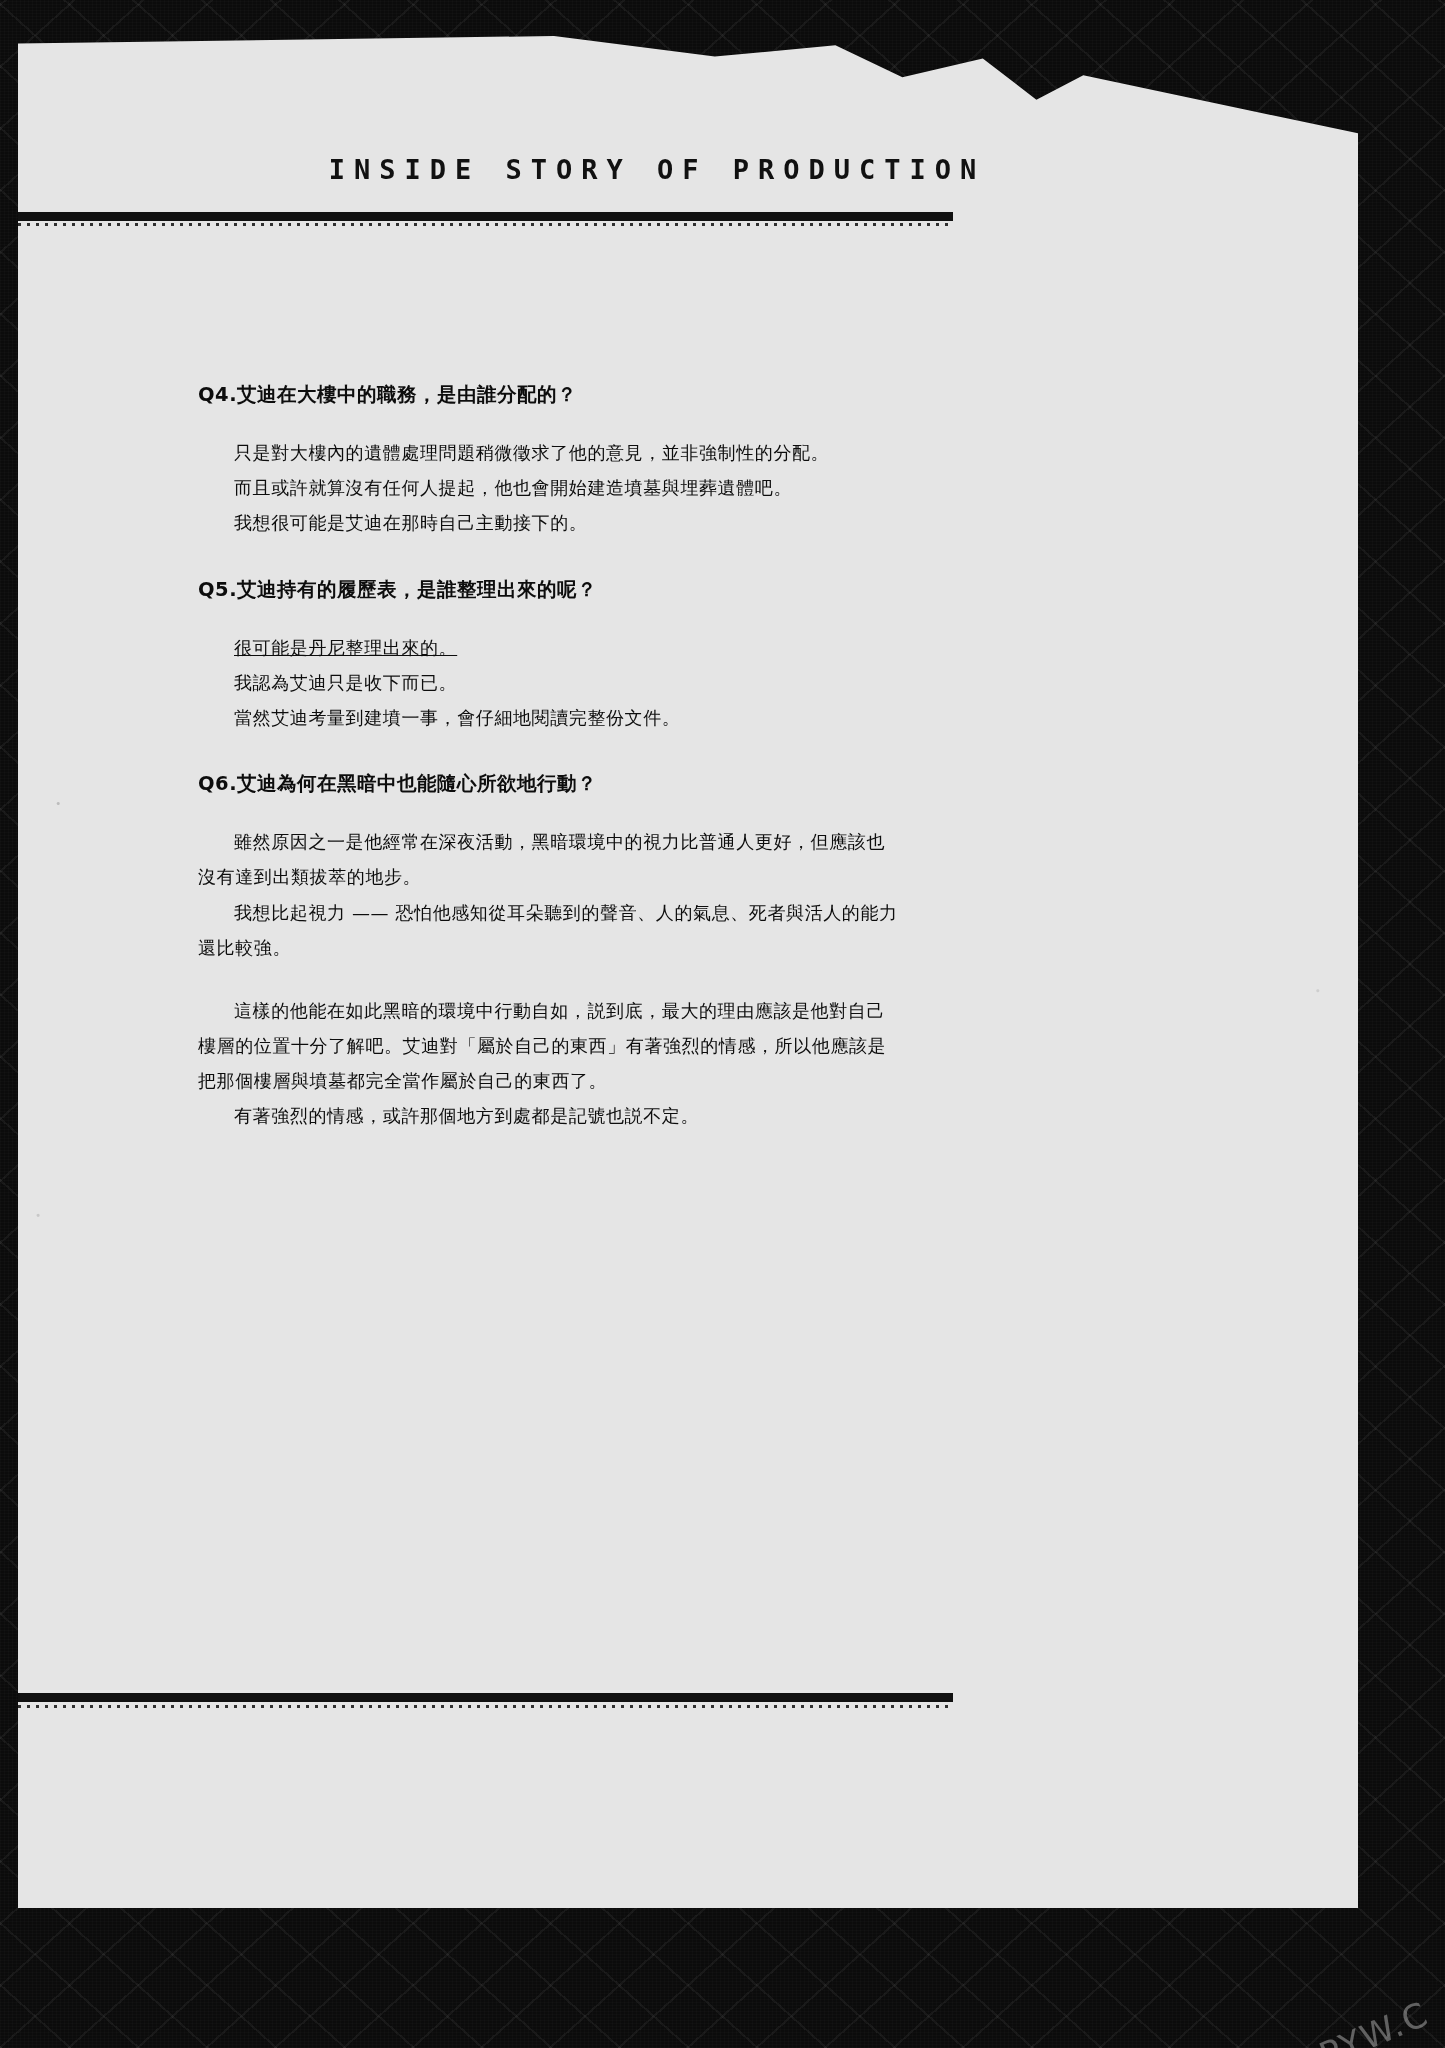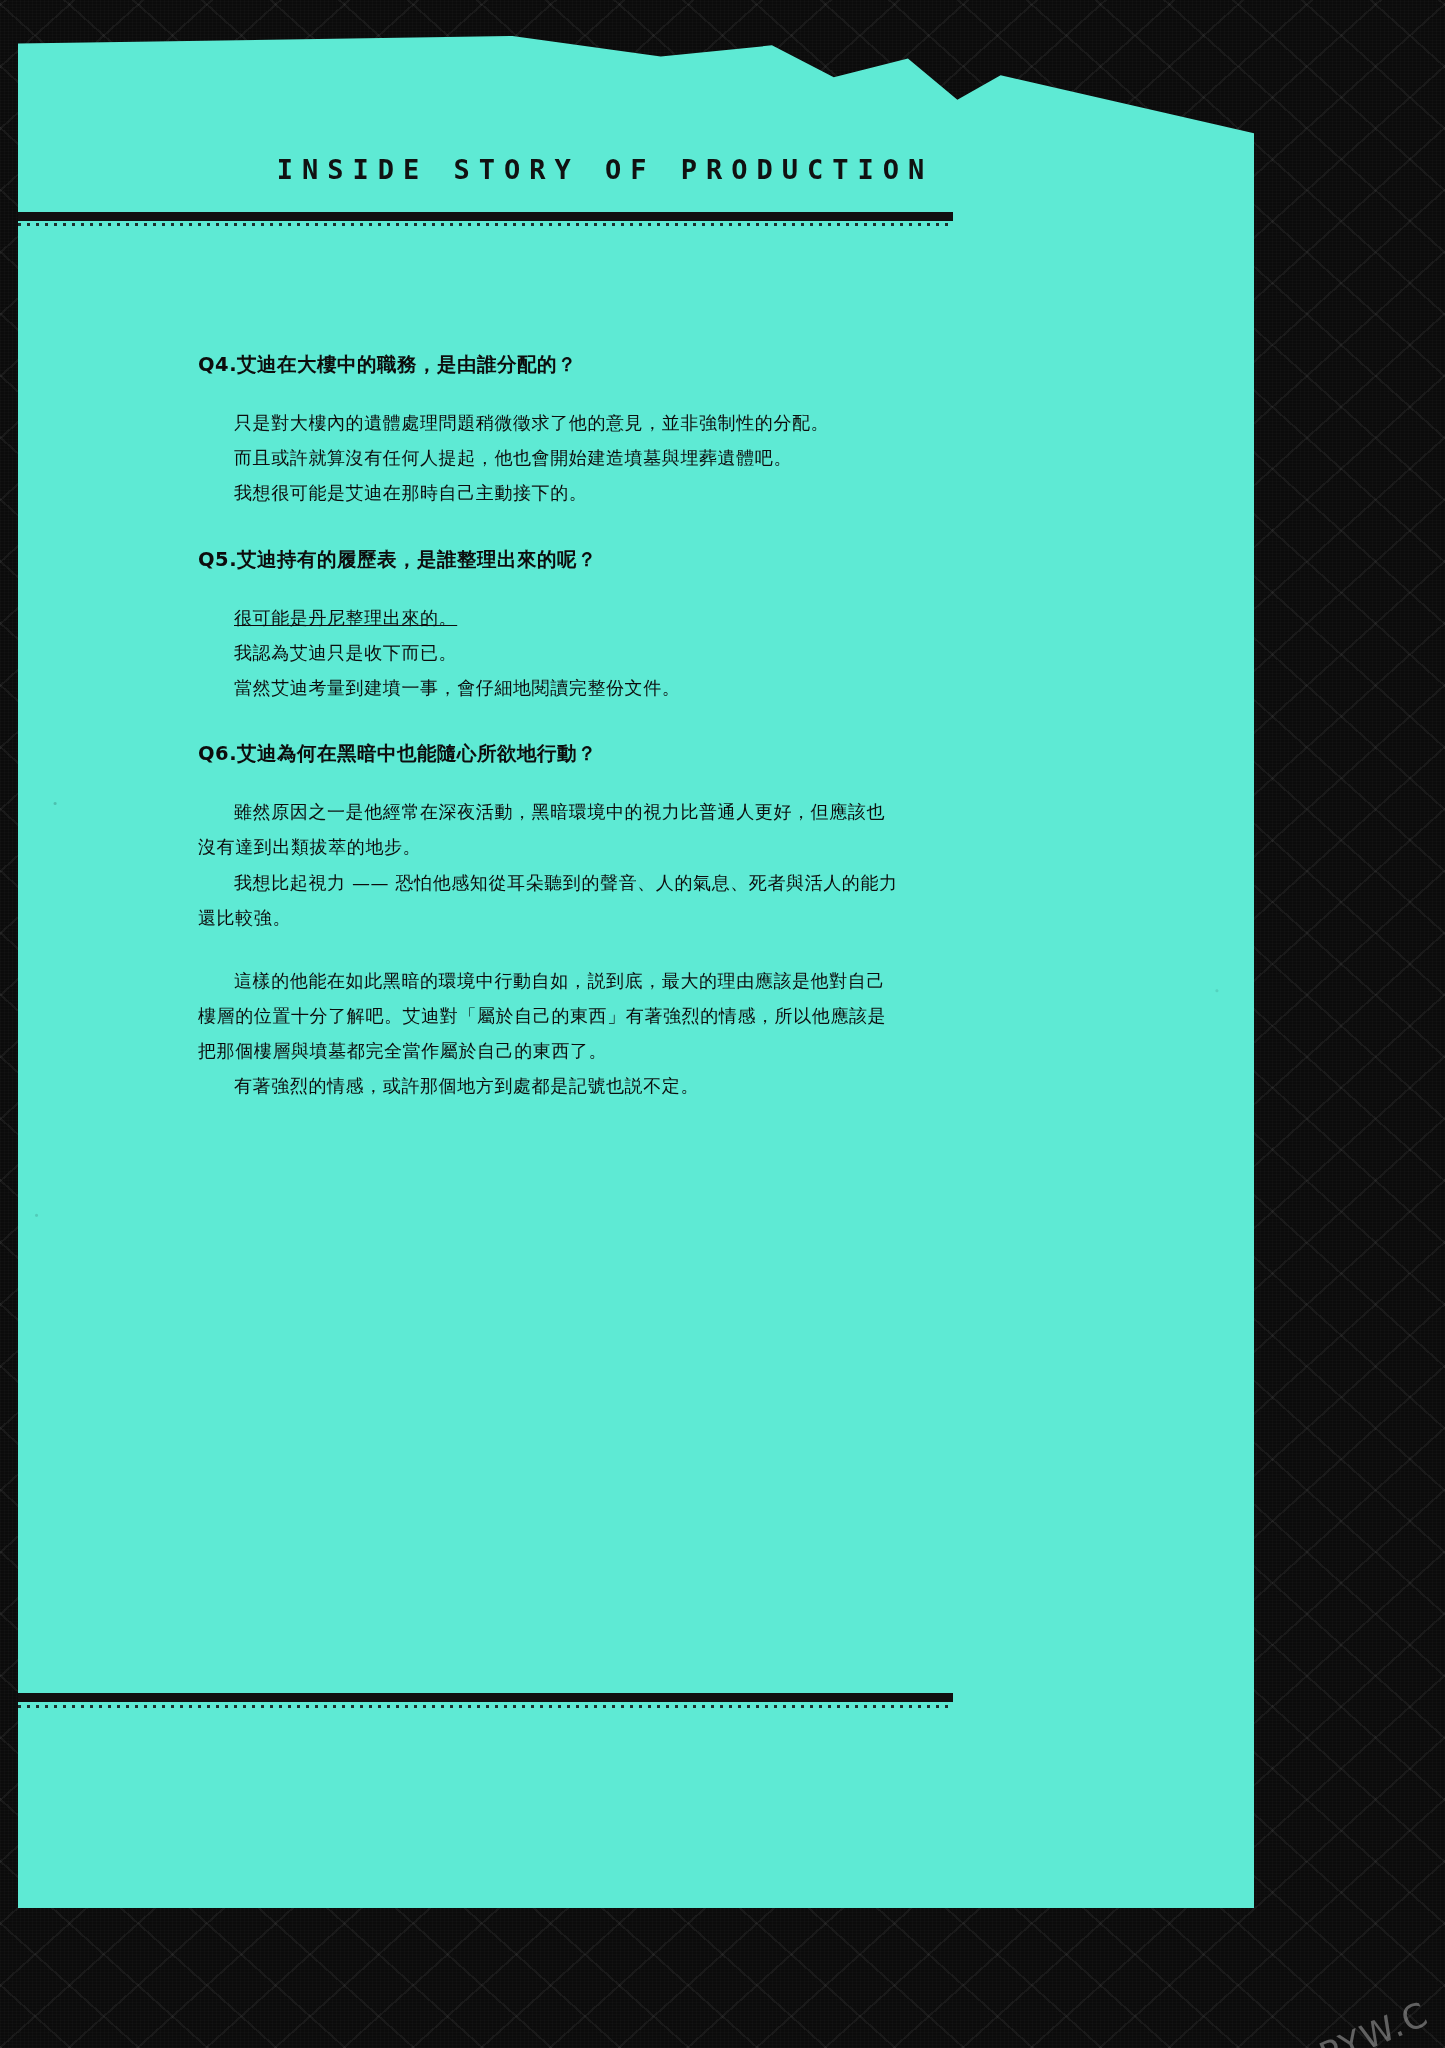--- a/index.html
+++ b/index.html
@@ -35,23 +35,23 @@
     background-image:
       repeating-linear-gradient(0deg, rgba(255,255,255,.035) 0 1px, rgba(0,0,0,0) 1px 3px),
       repeating-linear-gradient(90deg, rgba(255,255,255,.03) 0 1px, rgba(0,0,0,0) 1px 4px);
   }
 
   
   .sheet {
     position: absolute;
     left: 18px;
     top: 36px;
-    width: 1236px;
+    width: 1340px;
     height: 1872px;
-    background: #5eead4;
+    background: #e5e5e5;
     clip-path: polygon(
       0% 0.4%,
       40% 0.0%,
       52% 1.1%,
       61% 0.5%,
       66% 2.2%,
       72% 1.2%,
       76% 3.4%,
       79.5% 2.1%,
       100% 5.2%,
@@ -120,21 +120,21 @@
     top: 12px;
     height: 3px;
     background: repeating-linear-gradient(90deg, #111 0 3px, rgba(0,0,0,0) 3px 9px);
     opacity: .85;
   }
 
   
   .content {
     position: absolute;
     left: 180px;
-    top: 314px;
+    top: 344px;
     width: 700px;
     color: #0d0d0d;
   }
   .qa-block { margin-bottom: 34px; }
   .q {
     font-family: "DejaVu Sans", "Liberation Sans", sans-serif;
     font-weight: bold;
     font-size: 19.5px;
     letter-spacing: .5px;
     margin: 0 0 26px 0;

